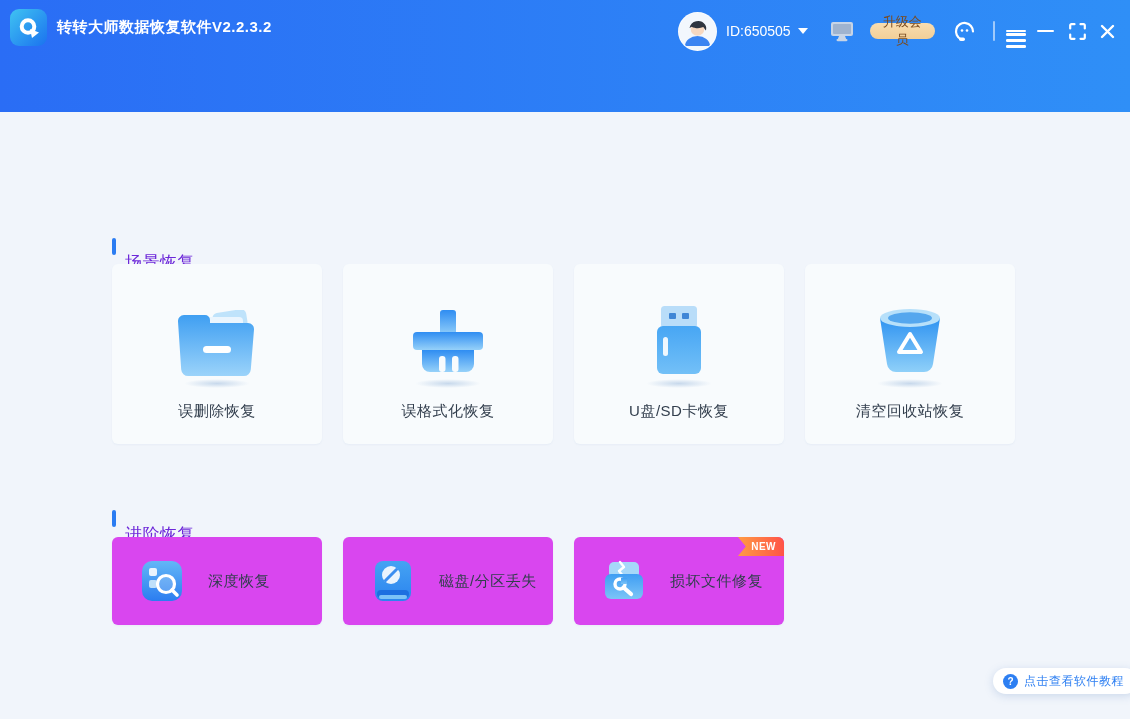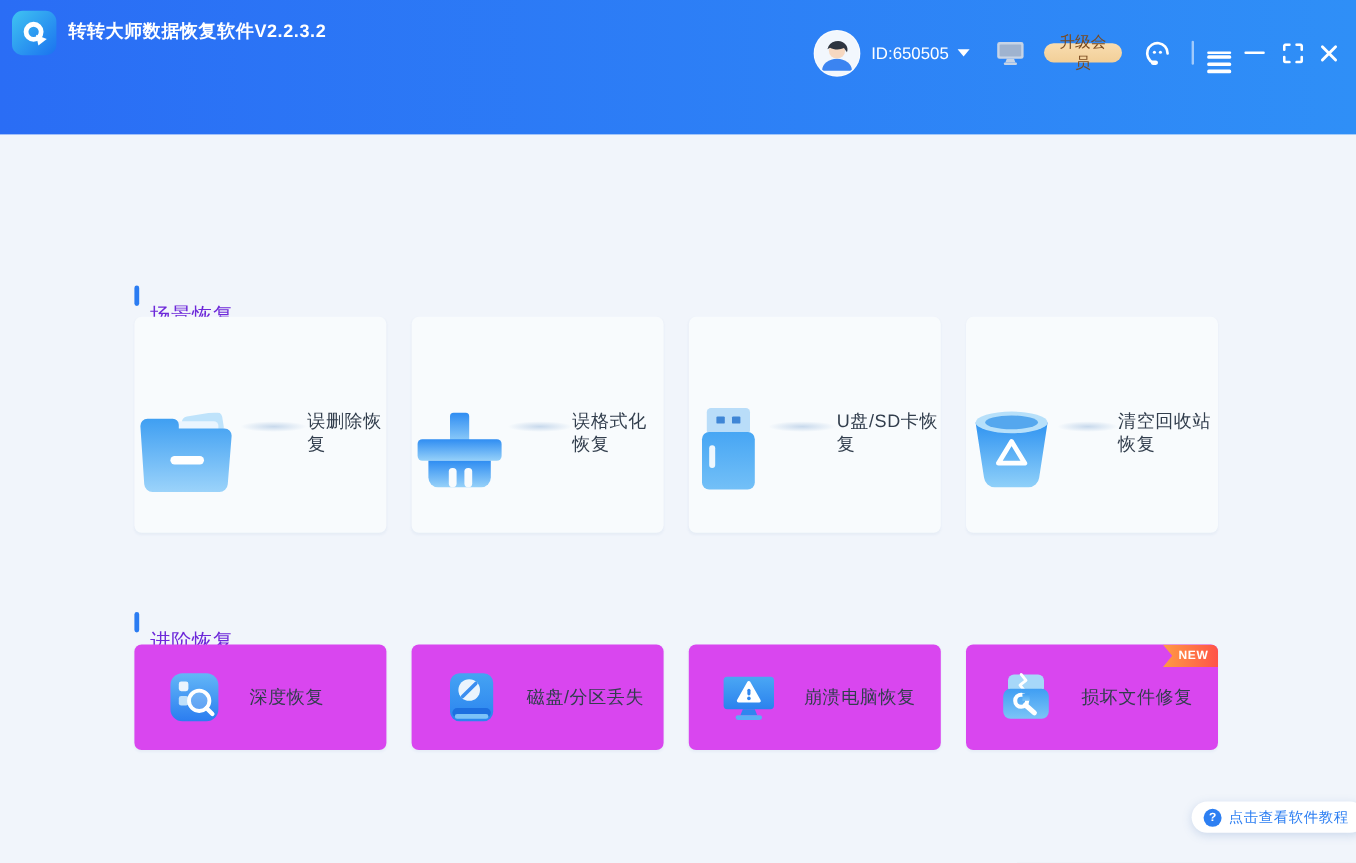--- a/index.html
+++ b/index.html
@@ -6,21 +6,21 @@
   body{font-family:"Liberation Sans","DejaVu Sans",sans-serif;background:#e8ecf2;}
   .app{position:relative;width:1130px;height:719px;overflow:hidden;background:#f1f5fb;}
 
   
   .header{position:absolute;left:0;top:0;width:1130px;height:112px;
     background:linear-gradient(90deg,#2a6df5 0%,#2f8ff7 100%);}
   .logo{position:absolute;left:10px;top:9px;width:37px;height:37px;border-radius:9px;
     background:linear-gradient(135deg,#3fc3f2 0%,#1b72ef 100%);display:flex;align-items:center;justify-content:center;}
   .win-title{position:absolute;left:57px;top:0;height:54px;line-height:54px;color:#fff;
     font-size:15px;font-weight:700;letter-spacing:.5px;}
-  .header-right{position:absolute;left:678px;right:10px;top:17px;height:54px;
+  .header-right{position:absolute;left:678px;right:10px;top:4px;height:54px;
     display:flex;align-items:center;}
   .avatar{width:37px;height:37px;border-radius:50%;overflow:hidden;flex:0 0 auto;
     background:#f2f7fd;border:1px solid rgba(255,255,255,.6);}
   .uid{color:#fff;font-size:14px;margin-left:9px;}
   .caret{width:0;height:0;border-left:5px solid transparent;border-right:5px solid transparent;
     border-top:6px solid #fff;margin-left:7px;cursor:pointer;}
   .monitor{margin-left:22px;cursor:pointer;display:flex;}
   .upgrade-btn{margin-left:16px;height:16px;padding:0 13px;border:none;border-radius:12px;
     background:linear-gradient(180deg,#f9ddb0,#f2cf98);color:#7a4a1f;font-size:13px;
     font-family:inherit;cursor:pointer;display:flex;align-items:center;}
@@ -36,21 +36,21 @@
   .accent-bar{width:4px;height:17px;background:#2b7cf2;border-radius:2px;margin-right:9px;}
   .section-title .txt{font-size:17px;color:#6d28d9;font-weight:500;letter-spacing:.5px;margin-top:32px;}
   #sec1-title{left:112px;top:219px;}
   #sec2-title{left:112px;top:491px;}
 
   .row{position:absolute;left:112px;display:grid;grid-template-columns:repeat(4,210px);grid-gap:21px;}
   #row1{top:264px;}
   #row2{top:537px;}
 
   .scene-card{width:210px;height:180px;background:#f8fbfd;border-radius:6px;cursor:pointer;
-    display:flex;flex-direction:row;align-items:center;box-shadow:0 1px 2px rgba(160,180,210,.12);}
+    display:flex;flex-direction:column;align-items:center;box-shadow:0 1px 2px rgba(160,180,210,.12);}
   .icon-box{height:72px;margin-top:40px;display:flex;align-items:flex-end;justify-content:center;}
   .icon-shadow{width:66px;height:9px;margin-top:3px;border-radius:50%;
     background:radial-gradient(ellipse at center,rgba(140,175,215,.45) 0%,rgba(140,175,215,0) 70%);}
   .scene-label{margin-top:14px;font-size:15px;color:#323e4d;letter-spacing:.5px;}
 
   .adv-card{position:relative;width:210px;height:88px;background:#d946ef;border-radius:6px;cursor:pointer;
     display:flex;align-items:center;box-shadow:0 1px 2px rgba(160,180,210,.12);}
   .adv-icon{margin-left:28px;display:flex;}
   .adv-label{margin-left:24px;font-size:15px;color:#323e4d;letter-spacing:.5px;}
   .new-badge{position:absolute;top:0;right:0;width:46px;height:19px;line-height:19px;
@@ -273,39 +273,20 @@
           <rect x="4" y="2" width="36" height="40" rx="8" fill="url(#gDisk)"></rect>
           <rect x="6" y="31" width="32" height="8" rx="4" fill="#1d6fe0"></rect>
           <rect x="8" y="36" width="28" height="4" rx="2" fill="#7cc2f7"></rect>
           <circle cx="20" cy="16" r="9" fill="#eaf4fd"></circle>
           <path d="M14.5 21.5 L25.5 10.5" stroke="#3b8ef0" stroke-width="3" stroke-linecap="round"></path>
         </svg>
       </span>
       <span class="adv-label">磁盘/分区丢失</span>
     </div>
 
-    <div class="adv-card">
-      <span class="adv-icon">
-        <svg width="44" height="44" viewBox="0 0 44 44">
-          <defs>
-            <linearGradient id="gPc" x1="0" y1="0" x2="0" y2="1">
-              <stop offset="0" stop-color="#4aa7f4"></stop>
-                <stop offset="1" stop-color="#2b82ee"></stop>
-            </linearGradient>
-          </defs>
-          <rect x="1" y="5" width="42" height="27" rx="3" fill="url(#gPc)"></rect>
-          <path d="M22 10 L30.5 25 H13.5 Z" fill="#fff" stroke="#fff" stroke-width="3" stroke-linejoin="round"></path>
-          <rect x="20.8" y="15" width="2.6" height="5.5" rx="1.3" fill="#2f86ef"></rect>
-          <circle cx="22.1" cy="23" r="1.5" fill="#2f86ef"></circle>
-          <path d="M17 32 h10 l2 5 h-14 z" fill="#2f86ef"></path>
-          <rect x="11" y="37" width="22" height="4" rx="2" fill="#58b0f5"></rect>
-        </svg>
-      </span>
-      <span class="adv-label">崩溃电脑恢复</span>
-    </div>
 
     <div class="adv-card">
       <span class="new-badge">NEW</span>
       <span class="adv-icon">
         <svg width="44" height="44" viewBox="0 0 44 44">
           <defs>
             <linearGradient id="gBox" x1="0" y1="0" x2="0" y2="1">
               <stop offset="0" stop-color="#3f9ef3"></stop>
                 <stop offset="1" stop-color="#7cc4f7"></stop>
             </linearGradient>

